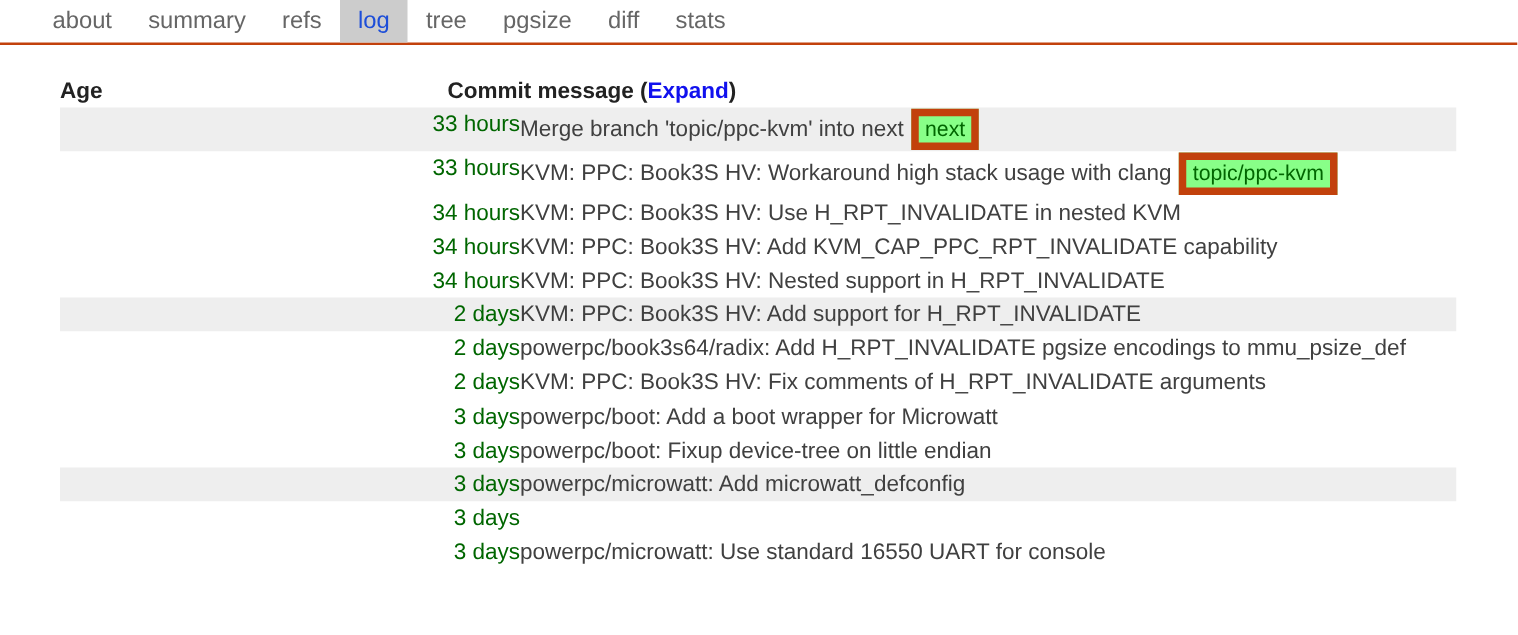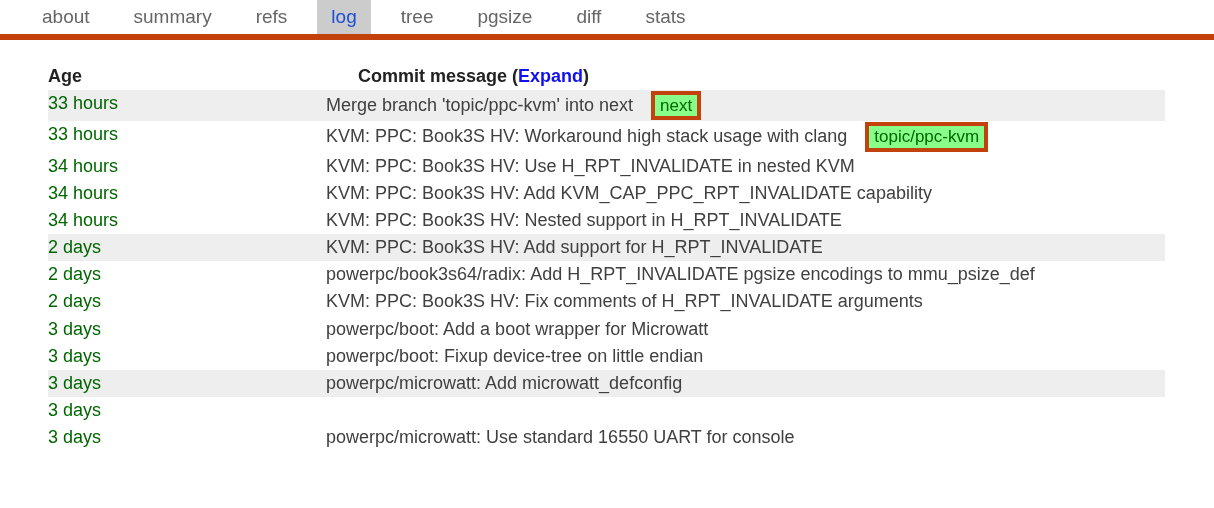--- a/index.html
+++ b/index.html
@@ -5,22 +5,22 @@
     * { box-sizing: border-box; margin: 0; padding: 0; }
     body {
       font-family: "Segoe UI", Arial, sans-serif;
       font-size: 18px;
       background: #fff;
       color: #333;
       width: 1214px;
     }
     .tabs {
       display: flex;
-      gap: 16px;
-      border-bottom: 6px solid #c2410c;
+      gap: 1px;
+      border-bottom: 2px solid #c2410c;
       padding: 0 0 0 28px;
     }
     .tab {
       padding: 6px 14px 6px 14px;
       color: #666;
       cursor: pointer;
       font-size: 19px;
     }
     .tab.active {
       background: #ccc;
@@ -51,42 +51,43 @@
     .rows { }
     .row {
       display: flex;
       padding: 1px 0 1px 0;
       line-height: 1.4;
     }
     .row.shade {
       background: #eee;
     }
     .age-cell {
-      width: 278px;
+      width: 368px;
       flex-shrink: 0;
       color: #060;
       cursor: pointer;
+      text-align: right;
     }
     .msg-cell {
       flex: 1;
       color: #222;
       white-space: nowrap;
     }
     .msg-cell a.msg-link {
       color: #404040;
       text-decoration: none;
       cursor: pointer;
     }
     .branch-tag {
       display: inline-block;
       background: #88ff88;
-      border: 4px solid #c2410c;
+      border: 6px solid #c2410c;
       color: #006600;
       padding: 0 5px 0 5px;
-      margin-left: 18px;
+      margin-left: 6px;
       font-size: 17px;
       line-height: 1.25;
       cursor: pointer;
       vertical-align: baseline;
     }
   </style>
 </head>
 <body>
 
 <nav class="tabs">

